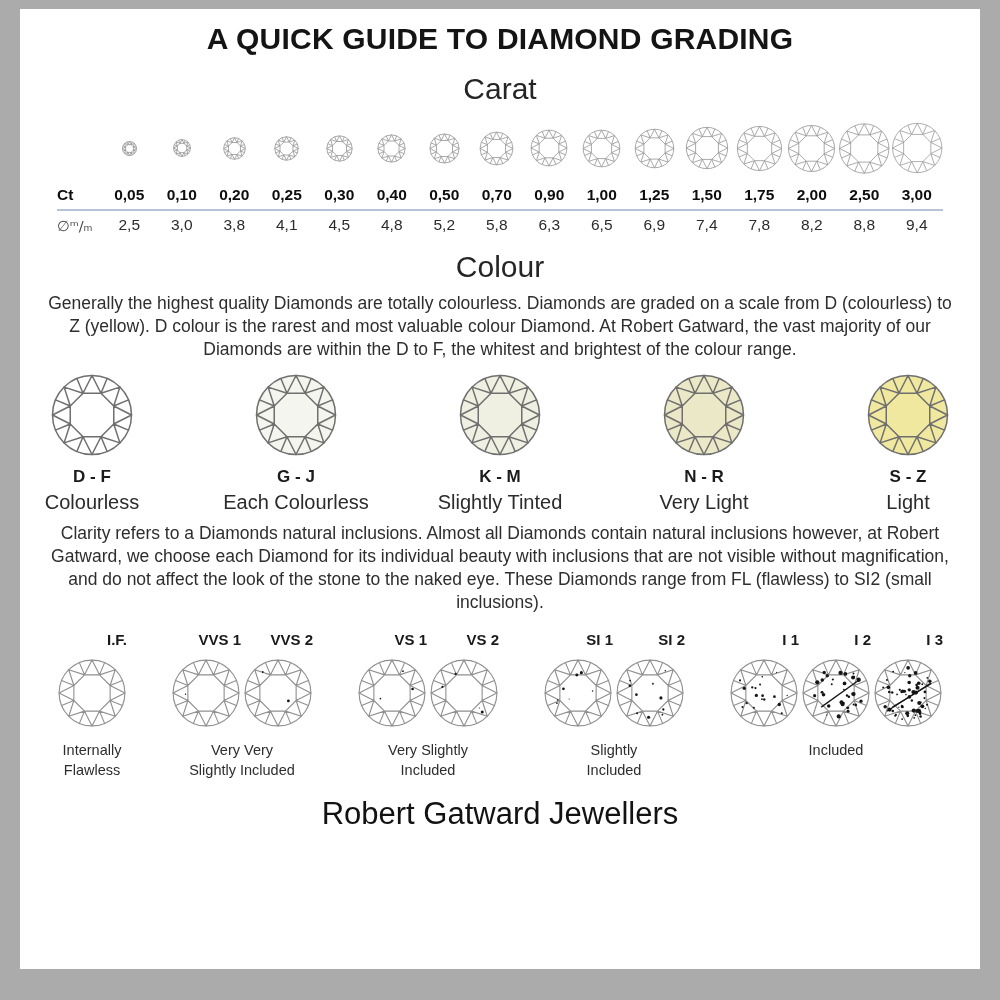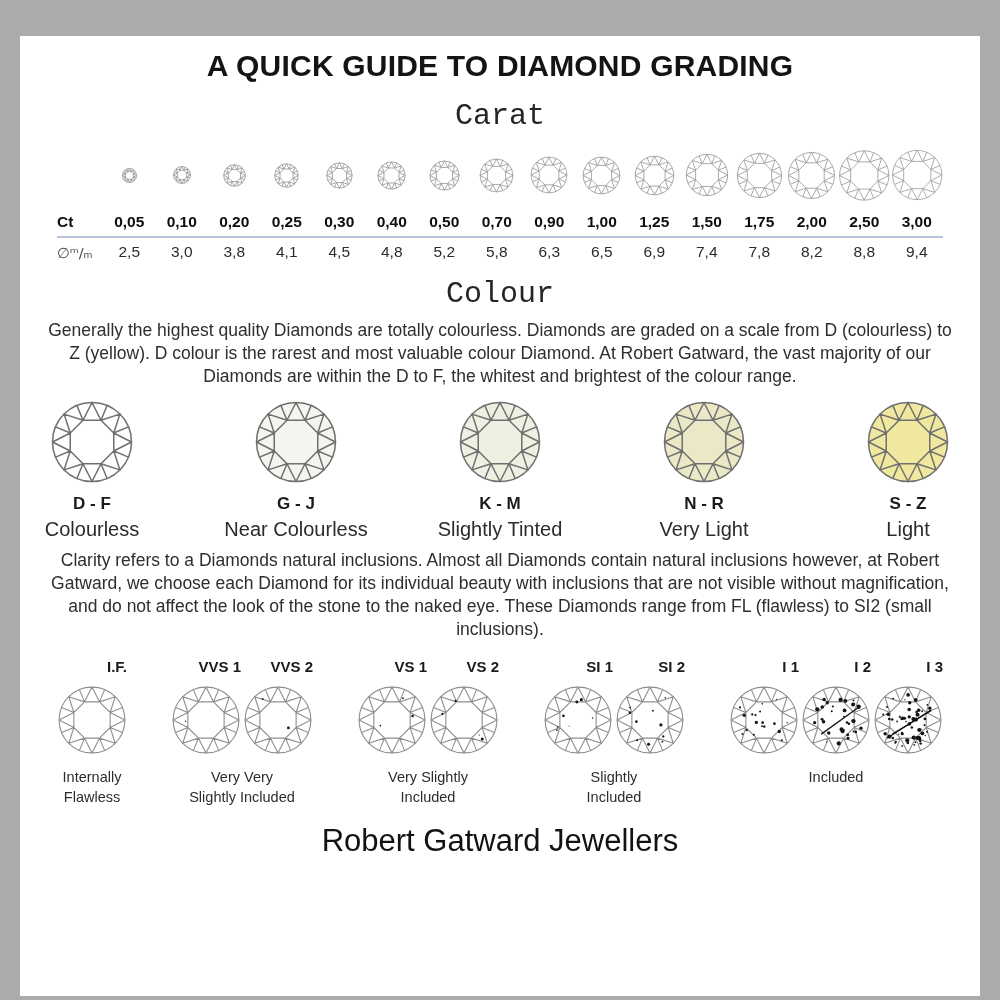--- a/index.html
+++ b/index.html
@@ -1,28 +1,28 @@
 <!DOCTYPE html>
 <html><head>
 <meta charset="utf-8">
 <style>
   html,body{margin:0;padding:0;}
   body{
     width:1000px;height:1000px;position:relative;background:#ababab;
     font-family:"Liberation Sans", sans-serif;color:#222;overflow:hidden;
   }
   .frame{
-    position:absolute;left:20px;top:36px;width:960px;height:960px;
+    position:absolute;left:20px;top:9px;width:960px;height:960px;
     background:#ffffff;text-align:center;overflow:hidden;
   }
   .page-title{
     margin:13px 0 0;font-size:30px;font-weight:700;color:#141414;letter-spacing:.2px;
   }
   .section-heading{
-    margin:16px 0 0;font-size:30px;font-weight:400;color:#252525;font-family:Liberation Mono, monospace;
+    margin:16px 0 0;font-size:30px;font-weight:400;color:#252525;
   }
   .desc{
     font-size:17.5px;line-height:1.3;color:#2e2e2e;margin:8px auto 0;
   }
   .desc.carat{max-width:880px;}
   .desc.colour{max-width:916px;}
   .desc.clarity{max-width:924px;}
 
   
   .carat-table{
@@ -212,21 +212,21 @@
           </svg>
           <div class="colour-range">D - F</div>
           <div class="colour-name">Colourless</div>
         </div>
         <div class="colour-item">
           <svg viewBox="0 0 100 100" width="84" height="84">
             <circle cx="50" cy="50" r="47" fill="#f5f5f0" stroke="#6f6f6f" stroke-width="1.79"></circle>
             <path d="M60.7 24.1 L75.9 39.3 L75.9 60.7 L60.7 75.9 L39.3 75.9 L24.1 60.7 L24.1 39.3 L39.3 24.1 Z M60.7 24.1 L68.0 6.6 M60.7 24.1 L83.2 16.8 L75.9 39.3 M75.9 39.3 L93.4 32.0 M75.9 39.3 L97.0 50.0 L75.9 60.7 M75.9 60.7 L93.4 68.0 M75.9 60.7 L83.2 83.2 L60.7 75.9 M60.7 75.9 L68.0 93.4 M60.7 75.9 L50.0 97.0 L39.3 75.9 M39.3 75.9 L32.0 93.4 M39.3 75.9 L16.8 83.2 L24.1 60.7 M24.1 60.7 L6.6 68.0 M24.1 60.7 L3.0 50.0 L24.1 39.3 M24.1 39.3 L6.6 32.0 M24.1 39.3 L16.8 16.8 L39.3 24.1 M39.3 24.1 L32.0 6.6 M39.3 24.1 L50.0 3.0 L60.7 24.1 " fill="none" stroke="#6f6f6f" stroke-width="1.79" stroke-linejoin="round"></path>
           </svg>
           <div class="colour-range">G - J</div>
-          <div class="colour-name">Near Colourless</div>
+          <div class="colour-name">Each Colourless</div>
         </div>
         <div class="colour-item">
           <svg viewBox="0 0 100 100" width="84" height="84">
             <circle cx="50" cy="50" r="47" fill="#eff0e1" stroke="#6f6f6f" stroke-width="1.79"></circle>
             <path d="M60.7 24.1 L75.9 39.3 L75.9 60.7 L60.7 75.9 L39.3 75.9 L24.1 60.7 L24.1 39.3 L39.3 24.1 Z M60.7 24.1 L68.0 6.6 M60.7 24.1 L83.2 16.8 L75.9 39.3 M75.9 39.3 L93.4 32.0 M75.9 39.3 L97.0 50.0 L75.9 60.7 M75.9 60.7 L93.4 68.0 M75.9 60.7 L83.2 83.2 L60.7 75.9 M60.7 75.9 L68.0 93.4 M60.7 75.9 L50.0 97.0 L39.3 75.9 M39.3 75.9 L32.0 93.4 M39.3 75.9 L16.8 83.2 L24.1 60.7 M24.1 60.7 L6.6 68.0 M24.1 60.7 L3.0 50.0 L24.1 39.3 M24.1 39.3 L6.6 32.0 M24.1 39.3 L16.8 16.8 L39.3 24.1 M39.3 24.1 L32.0 6.6 M39.3 24.1 L50.0 3.0 L60.7 24.1 " fill="none" stroke="#6f6f6f" stroke-width="1.79" stroke-linejoin="round"></path>
           </svg>
           <div class="colour-range">K - M</div>
           <div class="colour-name">Slightly Tinted</div>
         </div>
         <div class="colour-item">

